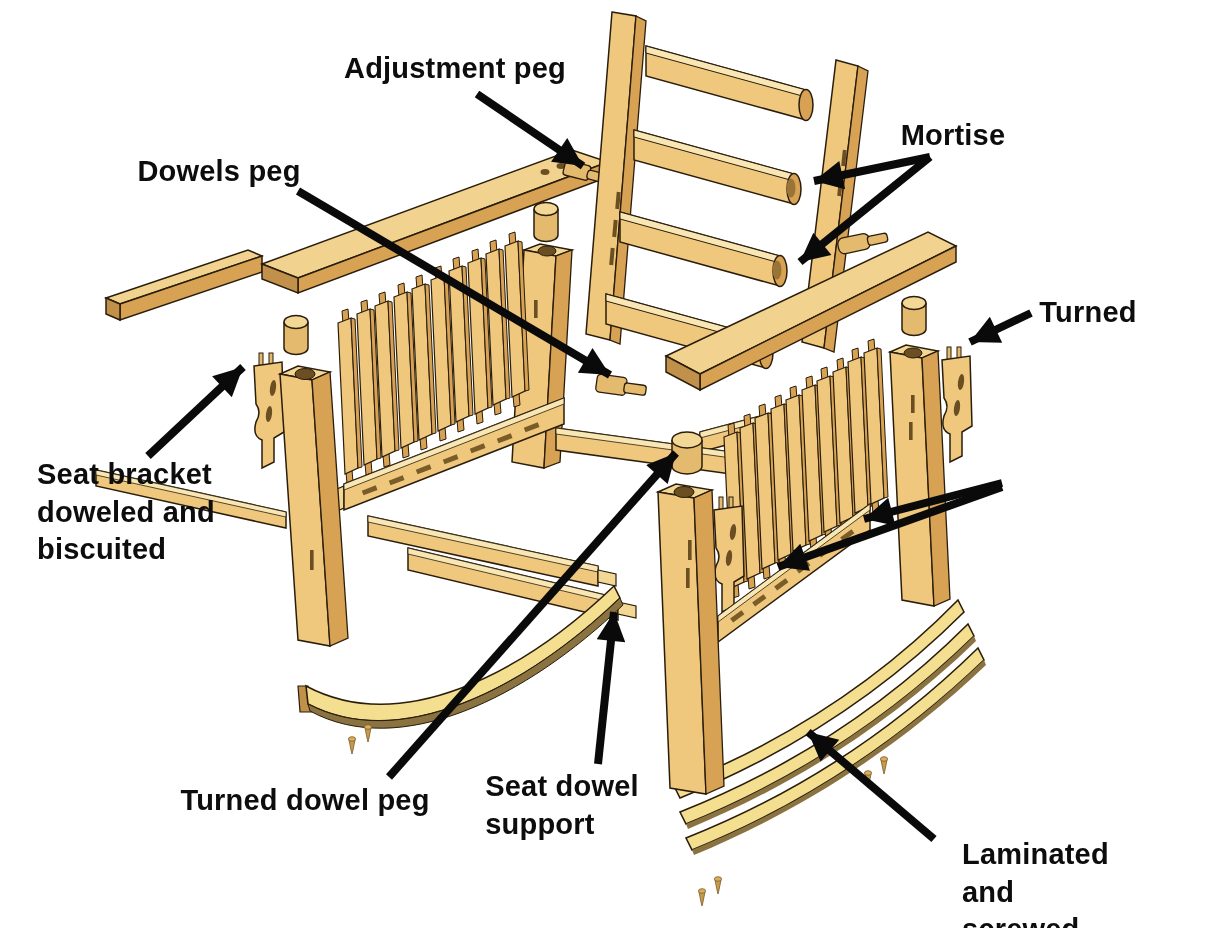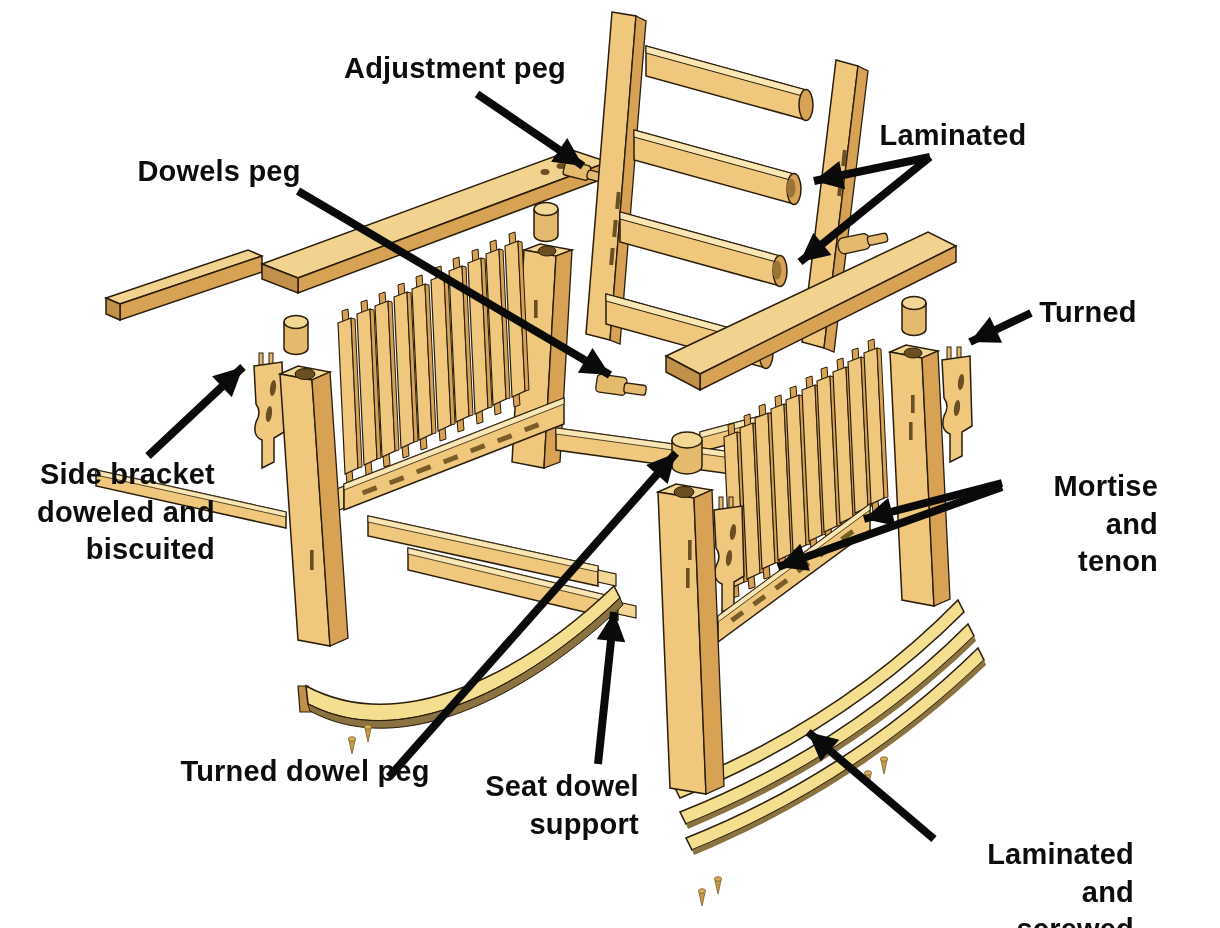--- a/index.html
+++ b/index.html
@@ -1,20 +1,20 @@
 <!DOCTYPE html>
 <html><head>
 <meta charset="utf-8">
 <style>
   html,body{margin:0;padding:0;background:#ffffff;}
   .canvas{position:relative;width:1220px;height:928px;background:#ffffff;overflow:hidden;
           font-family:"Liberation Sans",sans-serif;}
   .canvas svg{position:absolute;left:0;top:0;}
   .label{position:absolute;transform:translateX(-50%);font-weight:bold;font-size:29px;
-         line-height:1.3;color:#0d0d0d;text-align:right;white-space:pre-line;letter-spacing:.2px;}
+         line-height:1.3;color:#0d0d0d;text-align:left;white-space:pre-line;letter-spacing:.2px;}
 </style>
 </head>
 <body>
 
 <div class="canvas">
 
 <svg width="1220" height="928" viewBox="0 0 1220 928">
   <defs>
     <marker id="ah" viewBox="0 0 10 10" refX="10" refY="5" markerWidth="5" markerHeight="3.6" orient="auto-start-reverse">
       <path d="M0,0 L10,5 L0,10 z" fill="#0a0a0a"></path>
@@ -264,26 +264,24 @@
     <path d="M1002,483 L864,519" marker-end="url(#ah)"></path>
     <path d="M1002,487 L778,567" marker-end="url(#ah)"></path>
     <path d="M389,777 L676,453" marker-end="url(#ah)"></path>
     <path d="M598,764 L614,612" marker-end="url(#ah)"></path>
     <path d="M934,839 L808,732" marker-end="url(#ah)"></path>
   </g>
 </svg>
 
 <div class="label" style="left:455px;top:50px">Adjustment peg</div>
 <div class="label" style="left:219px;top:153px">Dowels peg</div>
-<div class="label" style="left:953px;top:117px">Laminated</div>
+<div class="label" style="left:953px;top:117px">Mortise</div>
 <div class="label" style="left:1088px;top:294px">Turned</div>
-<div class="label" style="left:126px;top:456px">Side bracket
+<div class="label" style="left:126px;top:456px">Seat bracket
 doweled and
 biscuited</div>
-<div class="label" style="left:1096px;top:468px">Mortise and
-tenon</div>
-<div class="label" style="left:305px;top:753px">Turned dowel peg</div>
+<div class="label" style="left:305px;top:782px">Turned dowel peg</div>
 <div class="label" style="left:562px;top:768px">Seat dowel
 support</div>
 <div class="label" style="left:1048px;top:836px">Laminated and
 screwed</div>
 
 </div>
 
 </body></html>

